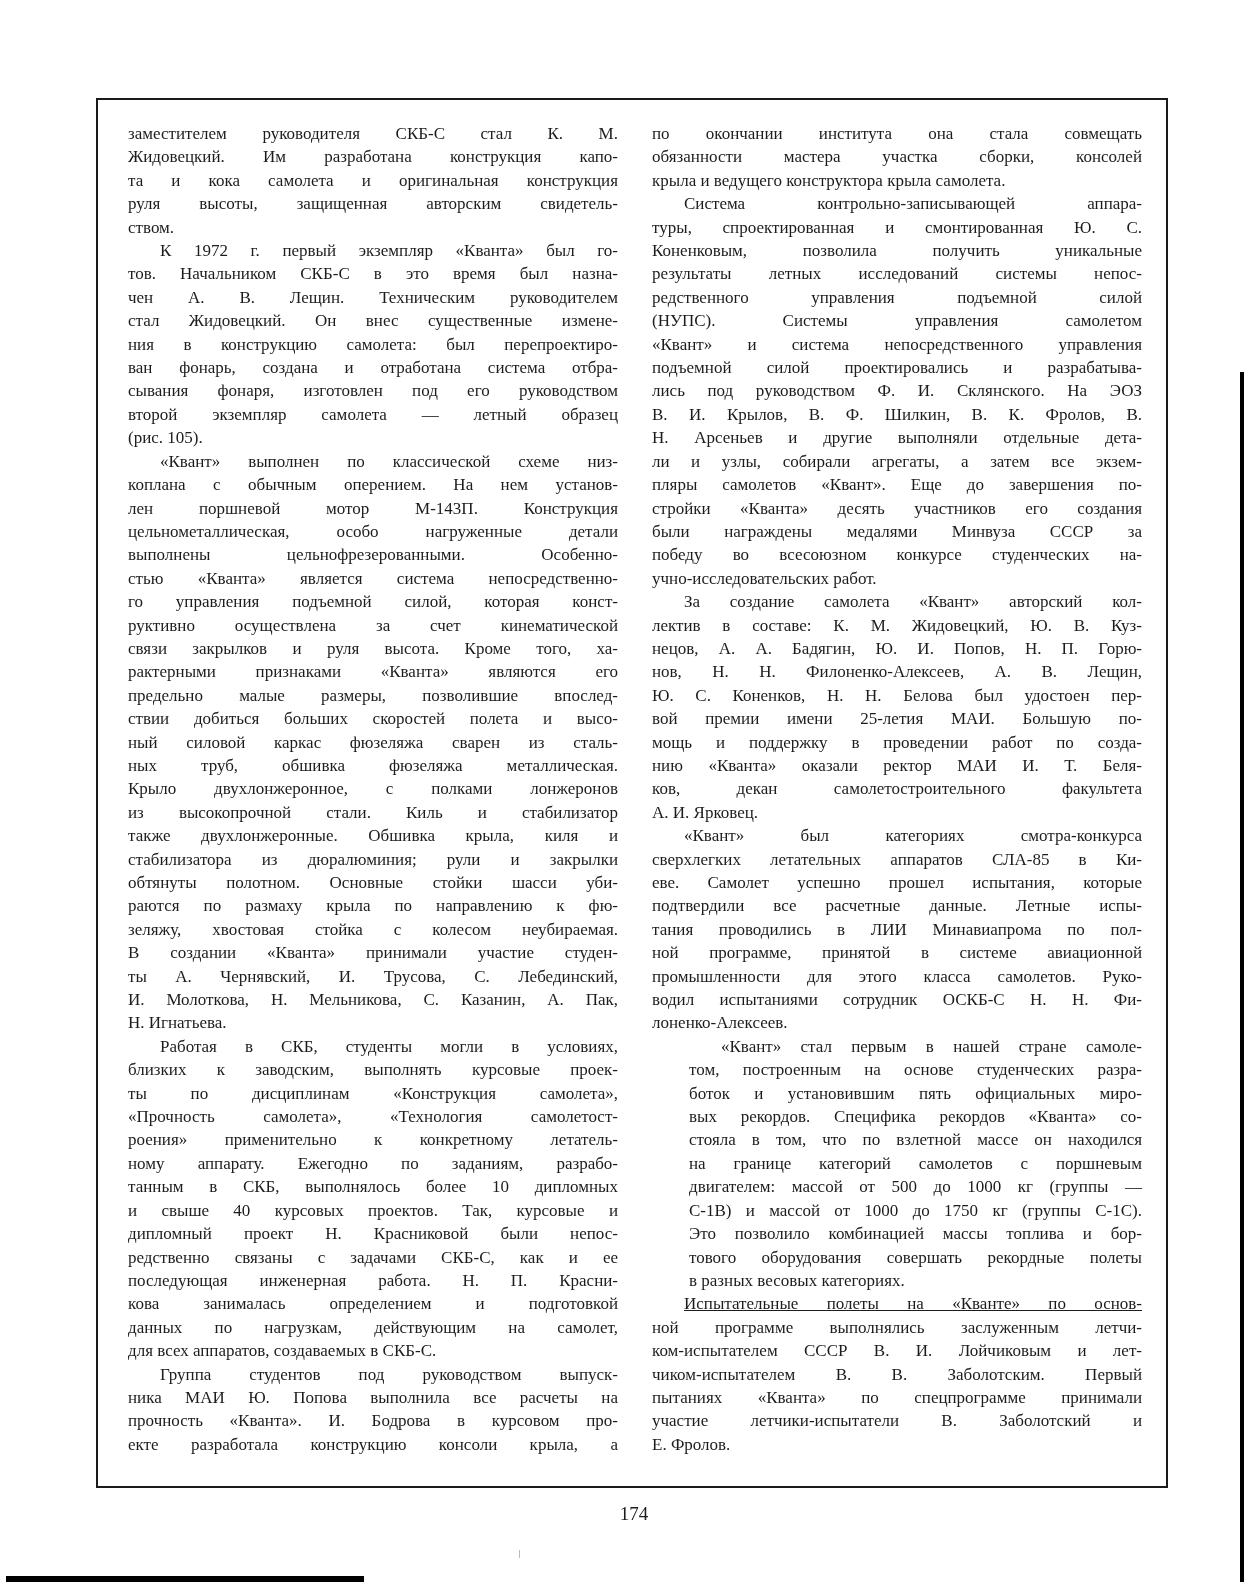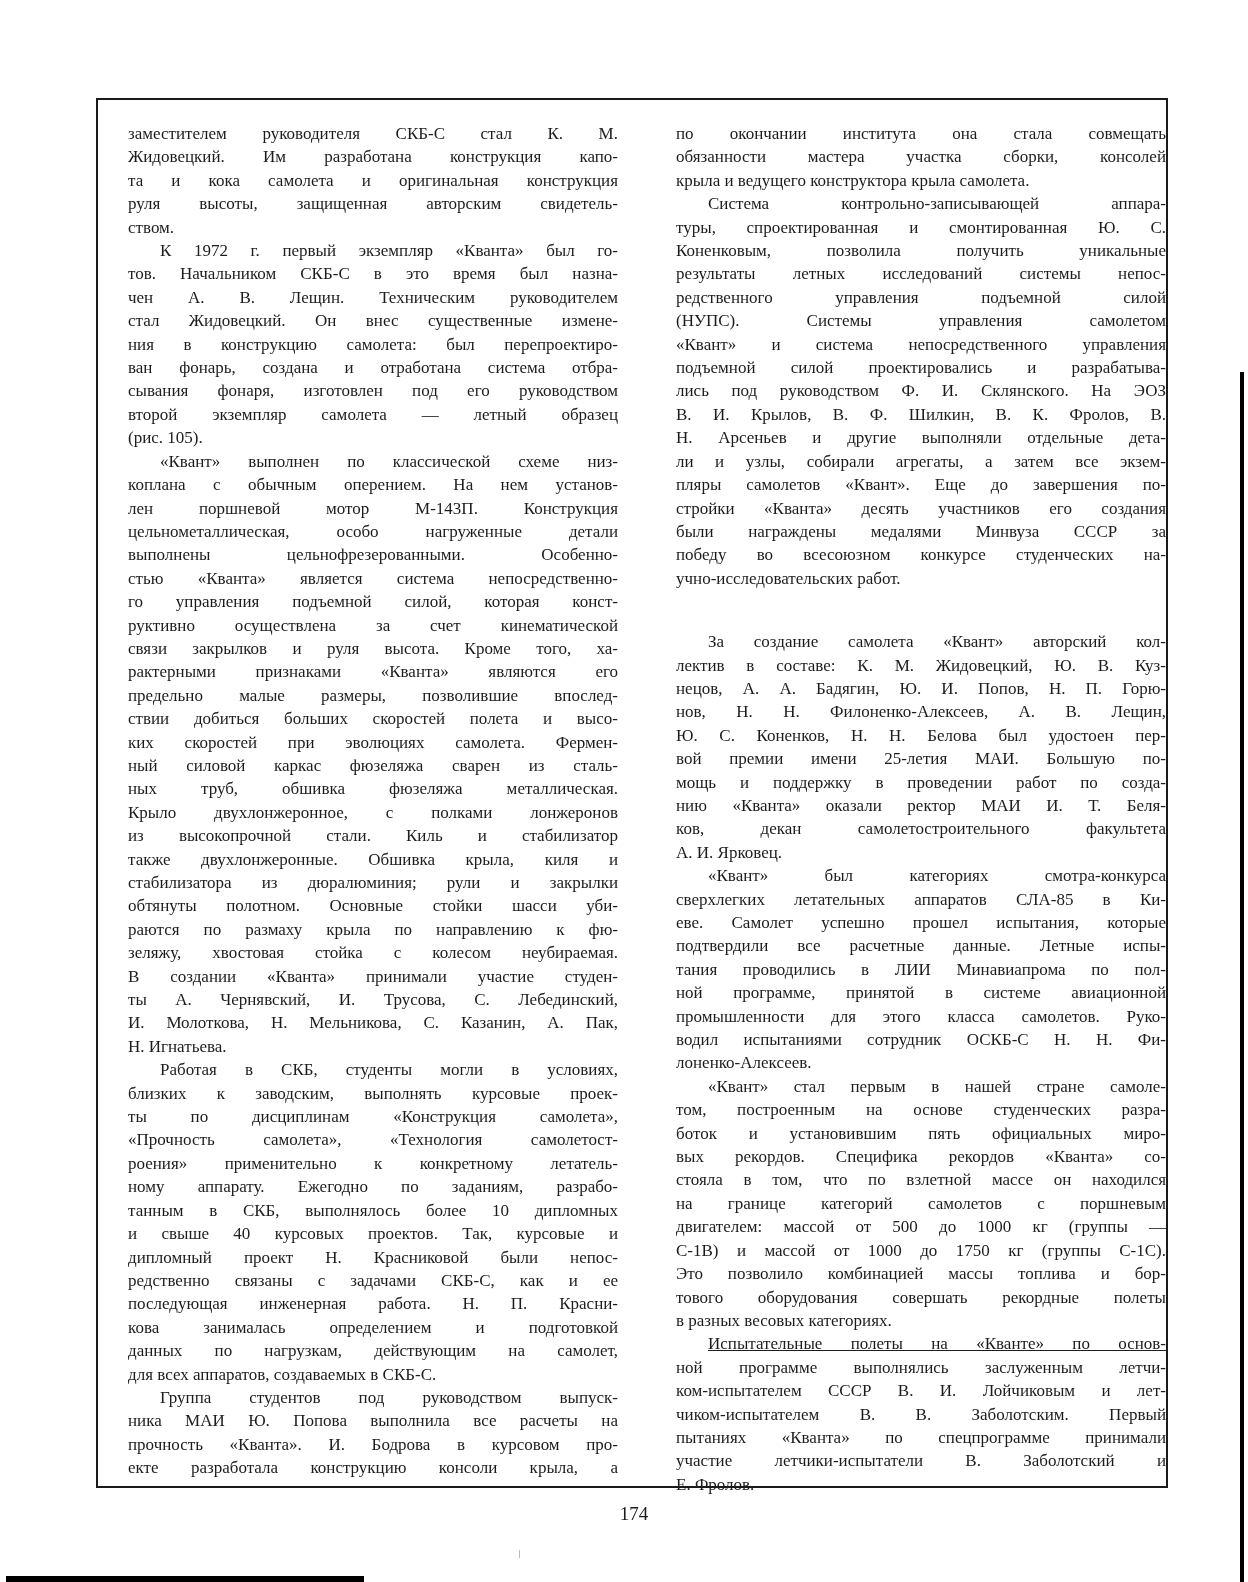--- a/index.html
+++ b/index.html
@@ -7,21 +7,21 @@
   .frame {
     position: absolute; left: 96px; top: 98px; width: 1072px; height: 1390px;
     border: 2px solid #1a1a1a; box-sizing: border-box;
   }
   .col {
     position: absolute; top: 122px; width: 490px;
     font-family: "Liberation Serif", serif; font-size: 17px; line-height: 23.4px;
     color: #1c1c1c; text-align: justify; hyphens: manual;
   }
   .col-left { left: 128px; }
-  .col-right { left: 676px; }
+  .col-right { left: 652px; }
   .col p { margin: 0; }
   .col p.indent { text-indent: 32px; }
   .col p .l { display: block; text-align-last: justify; white-space: nowrap; }
   .col p .l.last { text-align-last: left; }
   .page-number {
     position: absolute; left: 0; width: 1268px; top: 1503px; text-align: center;
     font-family: "Liberation Serif", serif; font-size: 19px; color: #1c1c1c;
   }
   .bottom-rule {
     position: absolute; left: 6px; top: 1576px; width: 358px; height: 6px; background: #000;
@@ -61,21 +61,20 @@
       <span class="l">лен поршневой мотор М-143П. Конструкция</span>
       <span class="l">цельнометаллическая, особо нагруженные детали</span>
       <span class="l">выполнены цельнофрезерованными. Особенно-</span>
       <span class="l">стью «Кванта» является система непосредственно-</span>
       <span class="l">го управления подъемной силой, которая конст-</span>
       <span class="l">руктивно осуществлена за счет кинематической</span>
       <span class="l">связи закрылков и руля высота. Кроме того, ха-</span>
       <span class="l">рактерными признаками «Кванта» являются его</span>
       <span class="l">предельно малые размеры, позволившие впослед-</span>
       <span class="l">ствии добиться больших скоростей полета и высо-</span>
-      <span class="l">ких скоростей при эволюциях самолета. Фермен-</span>
       <span class="l">ный силовой каркас фюзеляжа сварен из сталь-</span>
       <span class="l">ных труб, обшивка фюзеляжа металлическая.</span>
       <span class="l">Крыло двухлонжеронное, с полками лонжеронов</span>
       <span class="l">из высокопрочной стали. Киль и стабилизатор</span>
       <span class="l">также двухлонжеронные. Обшивка крыла, киля и</span>
       <span class="l">стабилизатора из дюралюминия; рули и закрылки</span>
       <span class="l">обтянуты полотном. Основные стойки шасси уби-</span>
       <span class="l">раются по размаху крыла по направлению к фю-</span>
       <span class="l">зеляжу, хвостовая стойка с колесом неубираемая.</span>
       <span class="l">В создании «Кванта» принимали участие студен-</span>
@@ -124,21 +123,21 @@
       <span class="l">лись под руководством Ф. И. Склянского. На ЭОЗ</span>
       <span class="l">В. И. Крылов, В. Ф. Шилкин, В. К. Фролов, В.</span>
       <span class="l">Н. Арсеньев и другие выполняли отдельные дета-</span>
       <span class="l">ли и узлы, собирали агрегаты, а затем все экзем-</span>
       <span class="l">пляры самолетов «Квант». Еще до завершения по-</span>
       <span class="l">стройки «Кванта» десять участников его создания</span>
       <span class="l">были награждены медалями Минвуза СССР за</span>
       <span class="l">победу во всесоюзном конкурсе студенческих на-</span>
       <span class="l last">учно-исследовательских работ.</span>
     </p>
-    <p class="indent" style="text-indent: 0px; margin-top: 40px;">
+    <p class="indent" style="text-indent: 0px;">
       <span class="l" style="padding-left: 32px;">За создание самолета «Квант» авторский кол-</span>
       <span class="l">лектив в составе: К. М. Жидовецкий, Ю. В. Куз-</span>
       <span class="l">нецов, А. А. Бадягин, Ю. И. Попов, Н. П. Горю-</span>
       <span class="l">нов, Н. Н. Филоненко-Алексеев, А. В. Лещин,</span>
       <span class="l">Ю. С. Коненков, Н. Н. Белова был удостоен пер-</span>
       <span class="l">вой премии имени 25-летия МАИ. Большую по-</span>
       <span class="l">мощь и поддержку в проведении работ по созда-</span>
       <span class="l">нию «Кванта» оказали ректор МАИ И. Т. Беля-</span>
       <span class="l">ков, декан самолетостроительного факультета</span>
       <span class="l last">А. И. Ярковец.</span>
@@ -147,21 +146,21 @@
       <span class="l" style="padding-left: 32px;">«Квант» был категориях смотра-конкурса</span>
       <span class="l">сверхлегких летательных аппаратов СЛА-85 в Ки-</span>
       <span class="l">еве. Самолет успешно прошел испытания, которые</span>
       <span class="l">подтвердили все расчетные данные. Летные испы-</span>
       <span class="l">тания проводились в ЛИИ Минавиапрома по пол-</span>
       <span class="l">ной программе, принятой в системе авиационной</span>
       <span class="l">промышленности для этого класса самолетов. Руко-</span>
       <span class="l">водил испытаниями сотрудник ОСКБ-С Н. Н. Фи-</span>
       <span class="l last">лоненко-Алексеев.</span>
     </p>
-    <p class="indent" style="text-indent: 0px;">
+    <p class="indent" style="text-indent: 0px; margin-left: 37px;">
       <span class="l" style="padding-left: 32px;">«Квант» стал первым в нашей стране самоле-</span>
       <span class="l">том, построенным на основе студенческих разра-</span>
       <span class="l">боток и установившим пять официальных миро-</span>
       <span class="l">вых рекордов. Специфика рекордов «Кванта» со-</span>
       <span class="l">стояла в том, что по взлетной массе он находился</span>
       <span class="l">на границе категорий самолетов с поршневым</span>
       <span class="l">двигателем: массой от 500 до 1000 кг (группы —</span>
       <span class="l">С-1В) и массой от 1000 до 1750 кг (группы С-1С).</span>
       <span class="l">Это позволило комбинацией массы топлива и бор-</span>
       <span class="l">тового оборудования совершать рекордные полеты</span>

